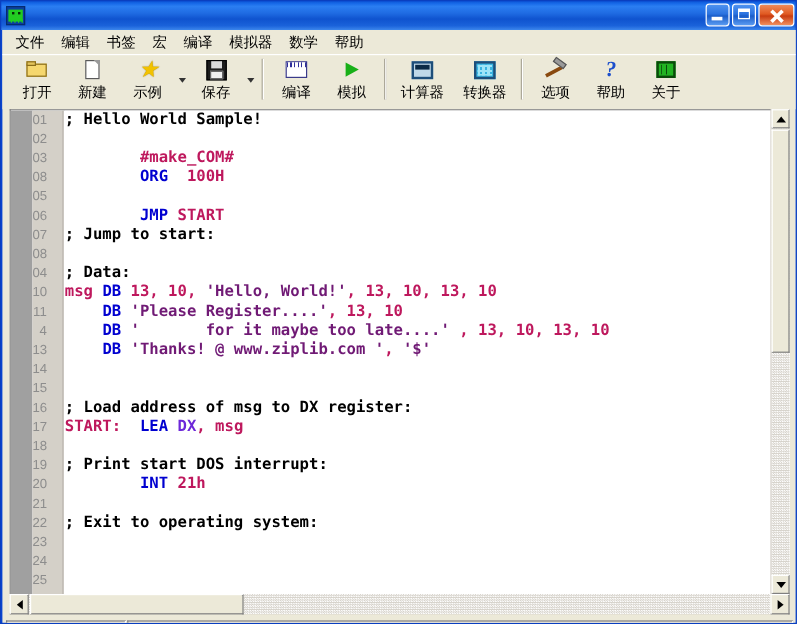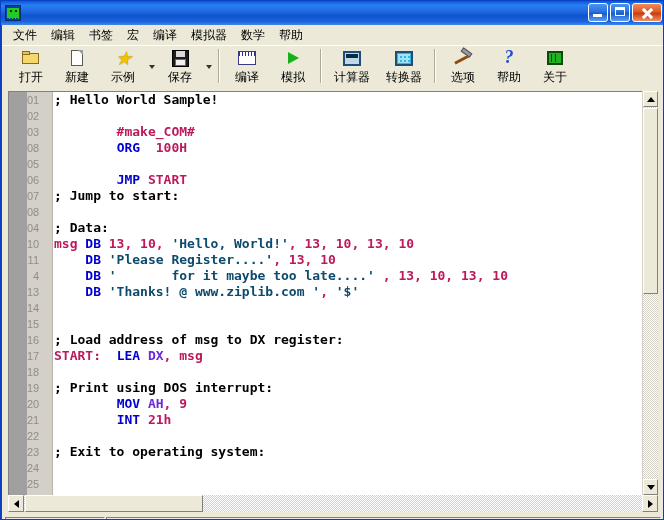--- a/index.html
+++ b/index.html
@@ -377,21 +377,21 @@
     font-family: Liberation Sans, sans-serif;
     font-size: 11px;
     color: #8d8d8d;
     text-align: right;
     padding-right: 13px;
     box-sizing: border-box;
   }
   .tok-cmt { color: #000000; }
   .tok-kw  { color: #0000d0; }
   .tok-reg { color: #6d28d9; }
-  .tok-str { color: #0c4a6e; }
+  .tok-str { color: #701a75; }
   .tok-pln { color: #be185d; }
 
   
   #vscroll {
     position: absolute;
     left: 640px; top: 66px;
     width: 16px; height: 404px;
     background: repeating-conic-gradient(#ffffff 0 25%, #d4d0c8 0 50%) 0 0/2px 2px;
     border-left: 1px solid #d4d0c8;
     box-sizing: border-box;
@@ -634,22 +634,21 @@
           <div class="code-line"><span class="tok-cmt">; Data:</span></div>
           <div class="code-line"><span class="tok-pln">msg </span><span class="tok-kw">DB</span><span class="tok-pln"> 13, 10, </span><span class="tok-str">'Hello, World!'</span><span class="tok-pln">, 13, 10, 13, 10</span></div>
           <div class="code-line"><span class="tok-pln">    </span><span class="tok-kw">DB</span><span class="tok-pln"> </span><span class="tok-str">'Please Register....'</span><span class="tok-pln">, 13, 10</span></div>
           <div class="code-line"><span class="tok-pln">    </span><span class="tok-kw">DB</span><span class="tok-pln"> </span><span class="tok-str">'       for it maybe too late....'</span><span class="tok-pln"> , 13, 10, 13, 10</span></div>
           <div class="code-line"><span class="tok-pln">    </span><span class="tok-kw">DB</span><span class="tok-pln"> </span><span class="tok-str">'Thanks! @ www.ziplib.com '</span><span class="tok-pln">, </span><span class="tok-str">'$'</span></div>
           <div class="code-line">&nbsp;</div>
           <div class="code-line">&nbsp;</div>
           <div class="code-line"><span class="tok-cmt">; Load address of msg to DX register:</span></div>
           <div class="code-line"><span class="tok-pln">START:  </span><span class="tok-kw">LEA</span><span class="tok-pln"> </span><span class="tok-reg">DX</span><span class="tok-pln">, msg</span></div>
           <div class="code-line">&nbsp;</div>
-          <div class="code-line"><span class="tok-cmt">; Print using DOS interrupt:</span></div>
-          <div class="code-line"><span class="tok-pln">        </span><span class="tok-kw">MOV</span><span class="tok-pln"> </span><span class="tok-reg">AH</span><span class="tok-pln">, 9</span></div>
+          <div class="code-line"><span class="tok-cmt">; Print start DOS interrupt:</span></div>
           <div class="code-line"><span class="tok-pln">        </span><span class="tok-kw">INT</span><span class="tok-pln"> 21h</span></div>
           <div class="code-line">&nbsp;</div>
           <div class="code-line"><span class="tok-cmt">; Exit to operating system:</span></div>
         </div>
     </div>
 
     <div id="vscroll">
       <div class="sb-btn" style="left:0;top:0;width:15px;height:16px">
           <i class="arr up"></i>
         </div>

